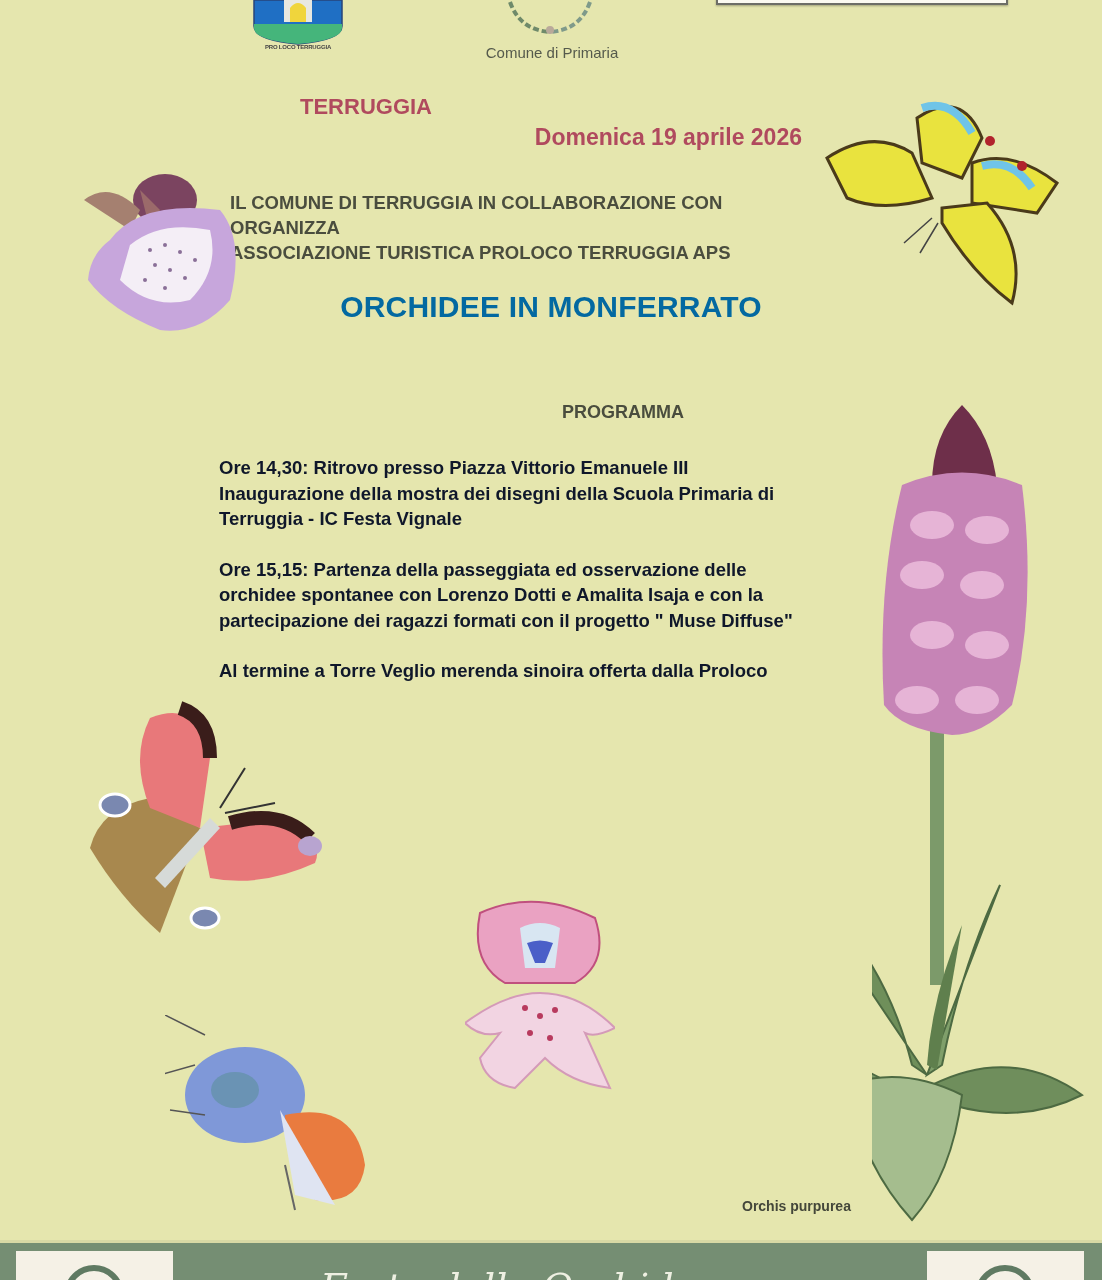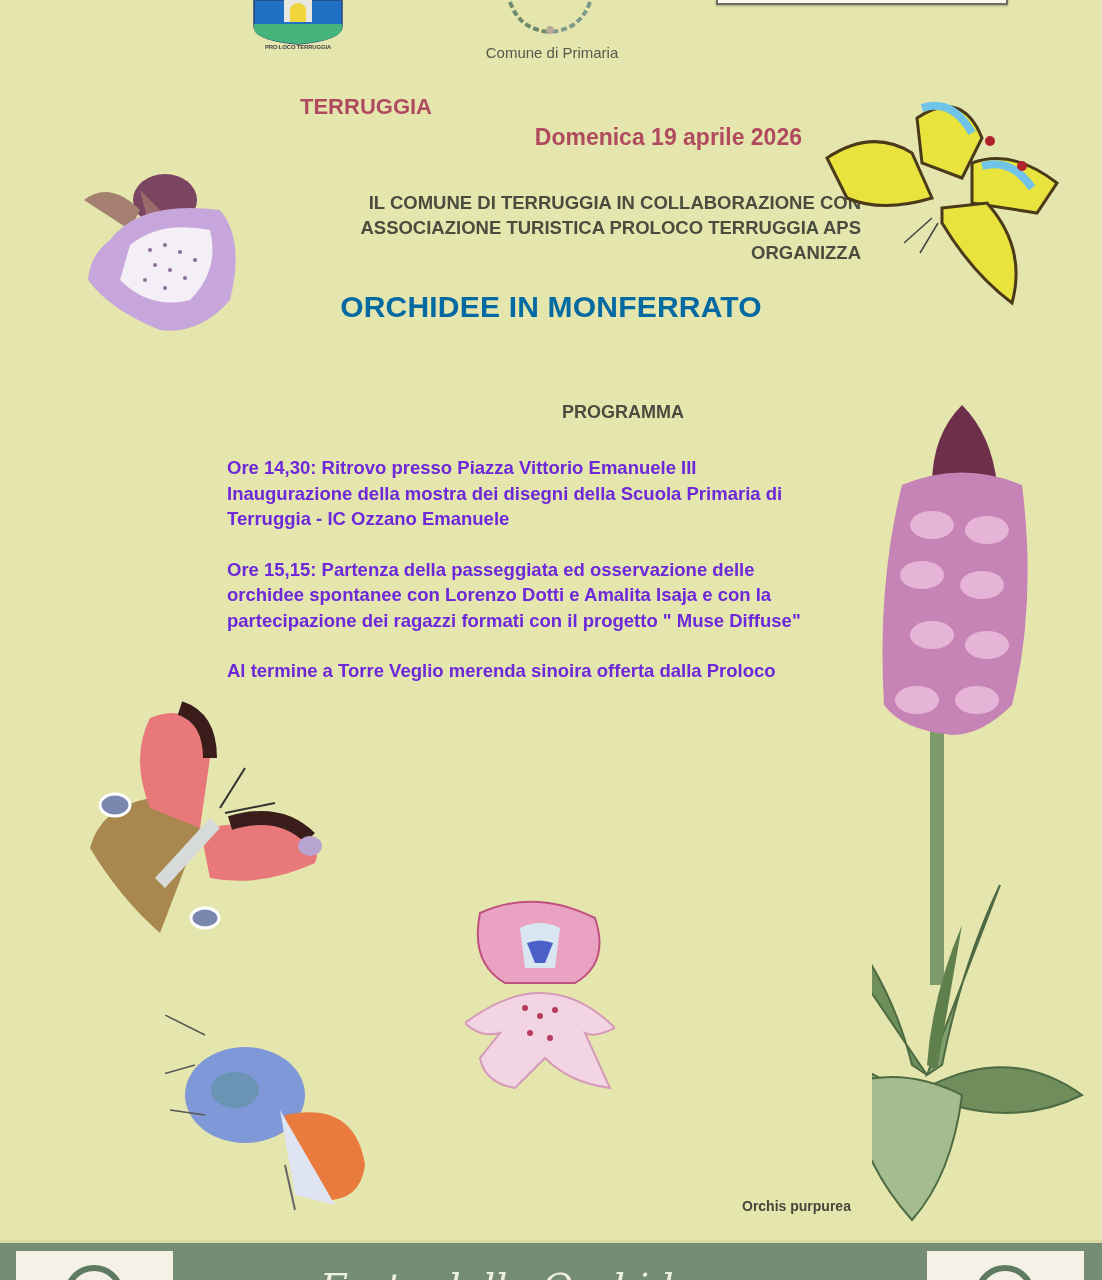--- a/index.html
+++ b/index.html
@@ -15,25 +15,25 @@
     
     .proloco-logo { left: 246px; top: 0; width: 104px; height: 56px; }
     .proloco-caption { left: 246px; top: 44px; width: 104px; text-align: center; font-size: 6px; font-weight: bold; color: #444; letter-spacing: -0.2px; }
     .comune-wreath { left: 500px; top: 0; width: 100px; height: 36px; }
     .comune-caption { left: 420px; top: 44px; width: 264px; text-align: center; font-size: 15px; color: #555a4c; }
     .top-right-box { left: 716px; top: -4px; width: 292px; height: 9px; background: #fbfaf0; border: 2px solid #6d6e66; border-top: none; box-shadow: 0 1px 2px rgba(0,0,0,0.3); }
 
     
     .place { left: 300px; top: 94px; width: 502px; text-align: left; color: #b04a5e; font-weight: bold; font-size: 22px; }
     .date { left: 300px; top: 124px; width: 502px; text-align: right; color: #b04a5e; font-weight: bold; font-size: 23px; }
-    .organizers { left: 217px; top: 190px; width: 644px; text-align: right; color: #4a4d3e; font-weight: bold; font-size: 18.5px; line-height: 25px; }
+    .organizers { left: 230px; top: 190px; width: 644px; text-align: left; color: #4a4d3e; font-weight: bold; font-size: 18.5px; line-height: 25px; }
     .event-title { left: 300px; top: 290px; width: 502px; text-align: center; color: #0369a1; font-weight: bold; font-size: 30px; letter-spacing: 0.2px; }
     .programma { left: 420px; top: 402px; width: 264px; text-align: right; color: #4a4d3e; font-weight: bold; font-size: 18px; }
 
-    .program { left: 227px; top: 455px; width: 680px; color: #6d28d9; font-weight: bold; font-size: 18.5px; line-height: 25.5px; }
+    .program { left: 219px; top: 455px; width: 680px; color: #0f172a; font-weight: bold; font-size: 18.5px; line-height: 25.5px; }
     .program p { margin-bottom: 25px; }
 
     .species-caption { left: 742px; top: 1198px; font-weight: bold; font-size: 14px; color: #44473a; }
 
     
     .banner { position: absolute; left: 0; top: 1240px; width: 1102px; height: 40px; background: #758e73; border-top: 3px solid #d8d9a5; }
     .banner-logo-left { position: absolute; left: 16px; top: 8px; width: 157px; height: 40px; background: #f5f1e6; overflow: hidden; }
     .banner-logo-right { position: absolute; left: 927px; top: 8px; width: 157px; height: 40px; background: #f5f1e6; overflow: hidden; }
     .banner-logo-left span, .banner-logo-right span {
       position: absolute; left: 48px; top: 14px; width: 60px; height: 60px; border-radius: 50%;
@@ -67,32 +67,32 @@
   </div>
   <div class="abs comune-caption">Comune di Primaria</div>
 
   <div class="abs top-right-box"></div>
 
   <div class="abs place">TERRUGGIA</div>
   <div class="abs date">Domenica 19 aprile 2026</div>
 
   <div class="abs organizers">
     <div>IL COMUNE DI TERRUGGIA IN COLLABORAZIONE CON</div>
+    <div>ORGANIZZA</div>
     <div>ASSOCIAZIONE TURISTICA PROLOCO TERRUGGIA APS</div>
-    <div>ORGANIZZA</div>
   </div>
 
   <div class="abs event-title">ORCHIDEE IN MONFERRATO</div>
   <div class="abs programma">PROGRAMMA</div>
 
   <div class="abs program">
     <p>
       <span>Ore 14,30: Ritrovo presso Piazza Vittorio Emanuele III</span><br>
       <span>Inaugurazione della mostra dei disegni della Scuola Primaria di</span><br>
-      <span>Terruggia - IC Ozzano Emanuele</span>
+      <span>Terruggia - IC Festa Vignale</span>
     </p>
     <p>
       <span>Ore 15,15: Partenza della passeggiata ed osservazione delle</span><br>
       <span>orchidee spontanee con Lorenzo Dotti e Amalita Isaja e con la</span><br>
       <span>partecipazione dei ragazzi formati con il progetto " Muse Diffuse"</span>
     </p>
     <p>
       <span>Al termine a Torre Veglio merenda sinoira offerta dalla Proloco</span>
     </p>
   </div>

